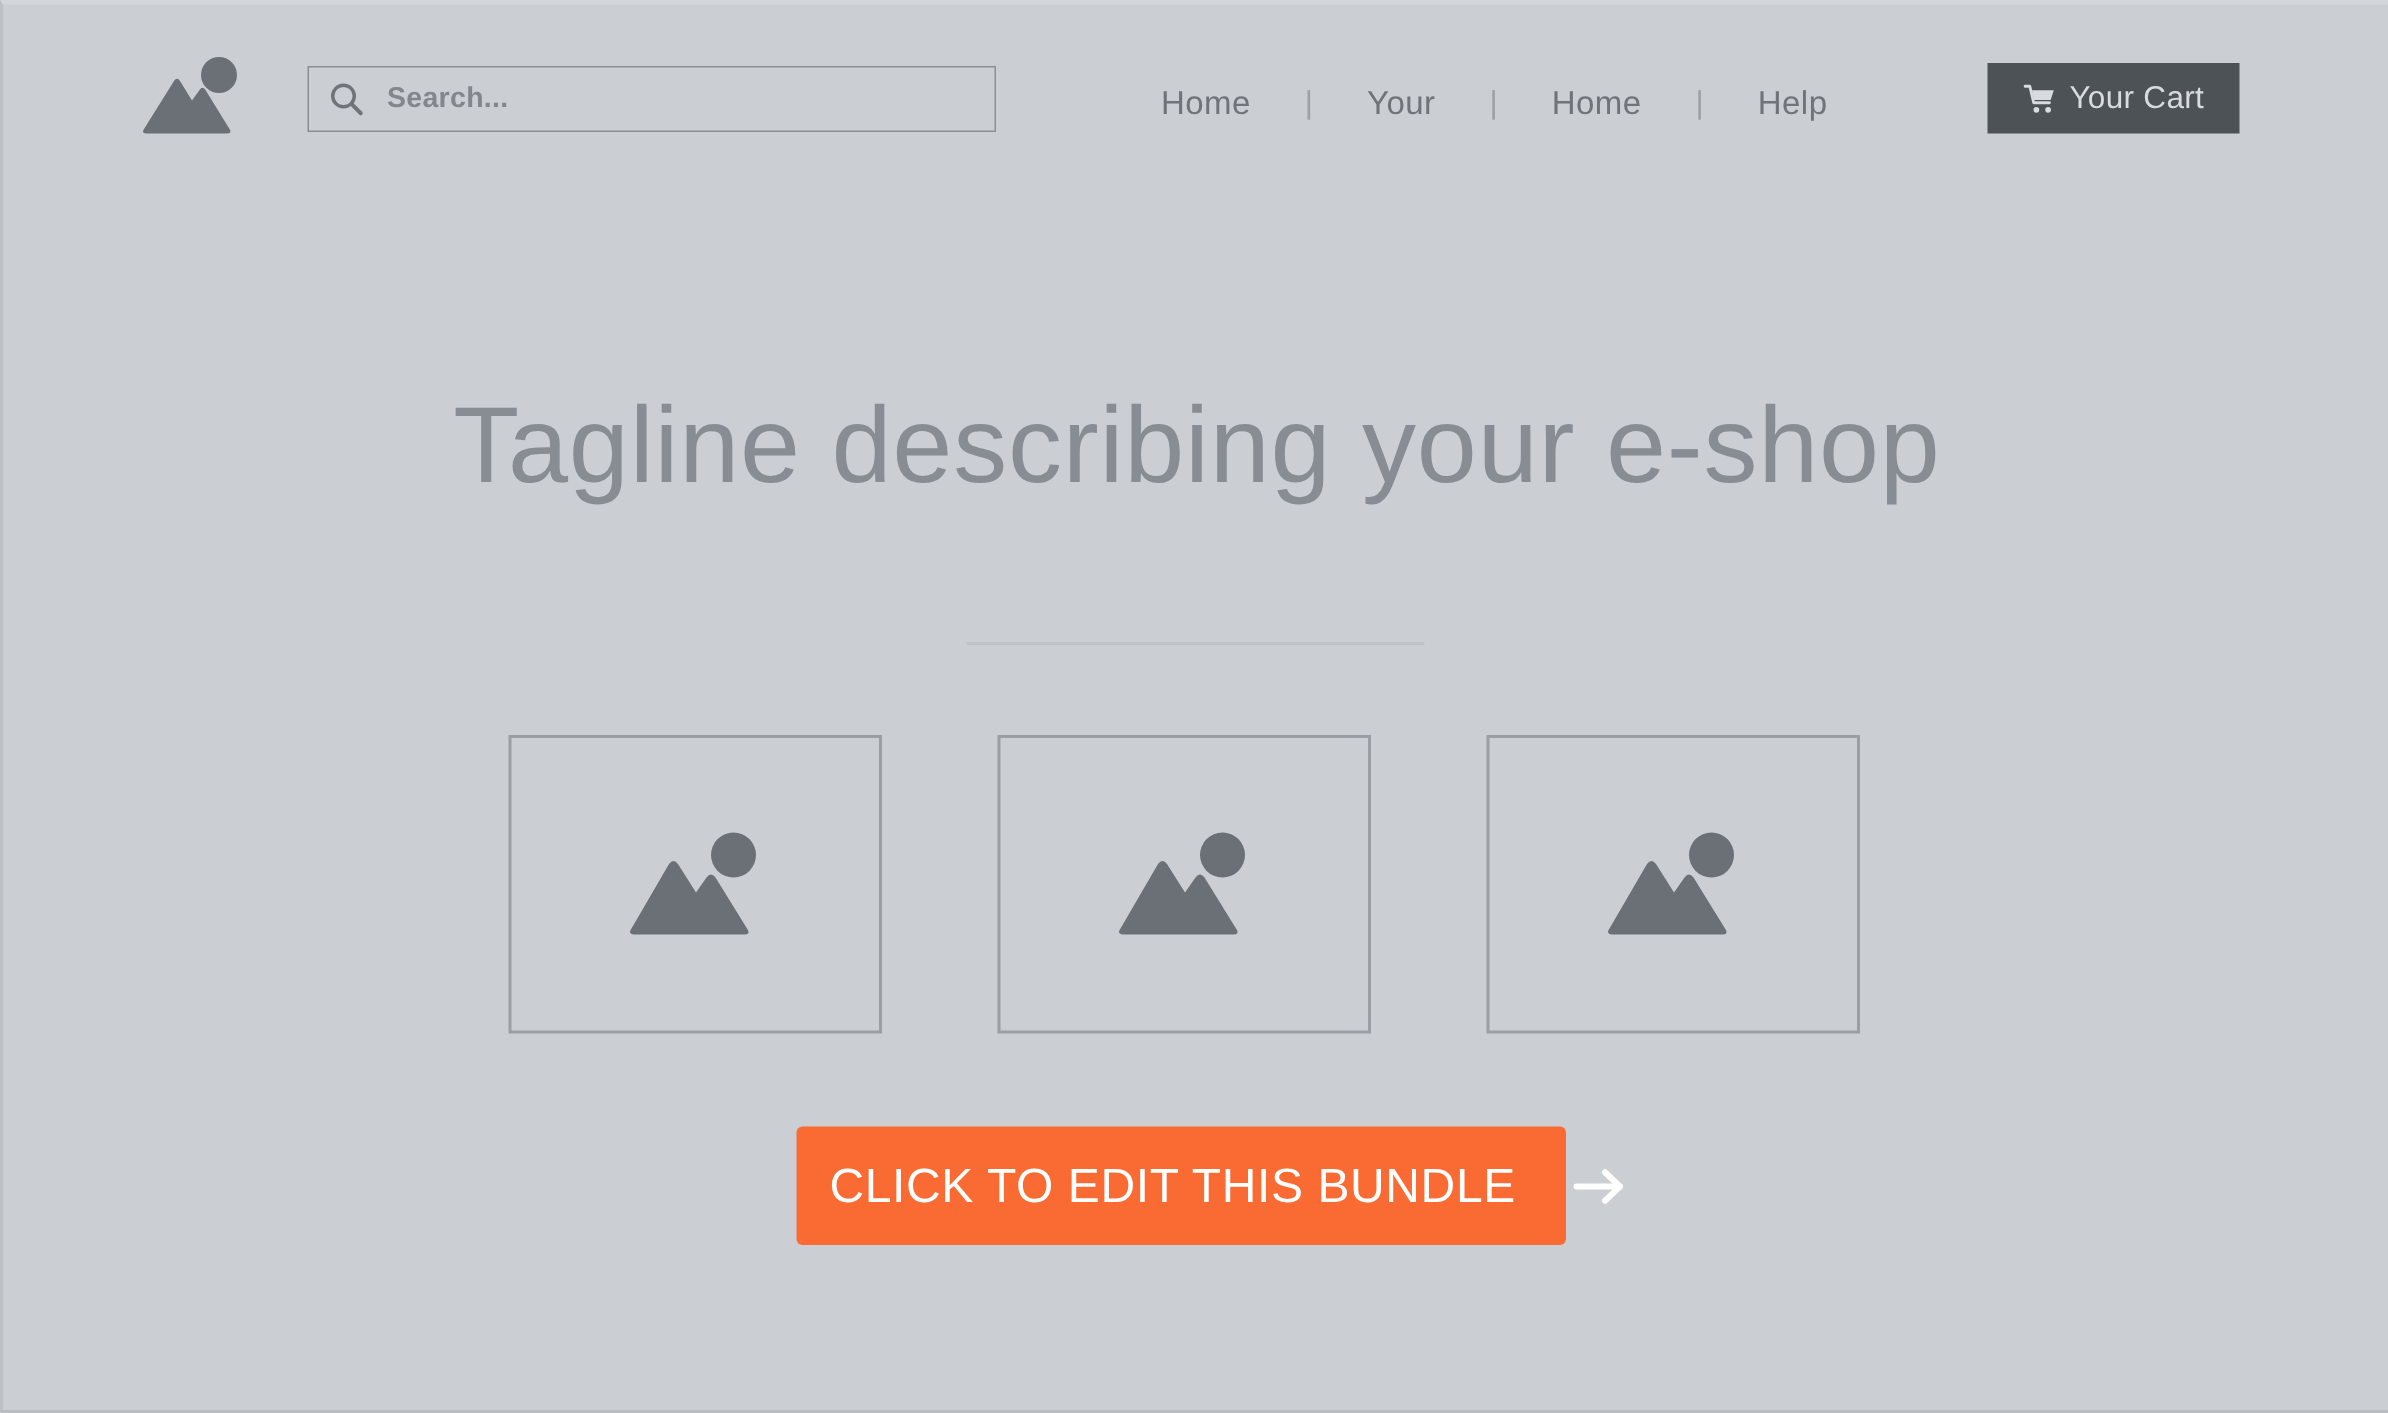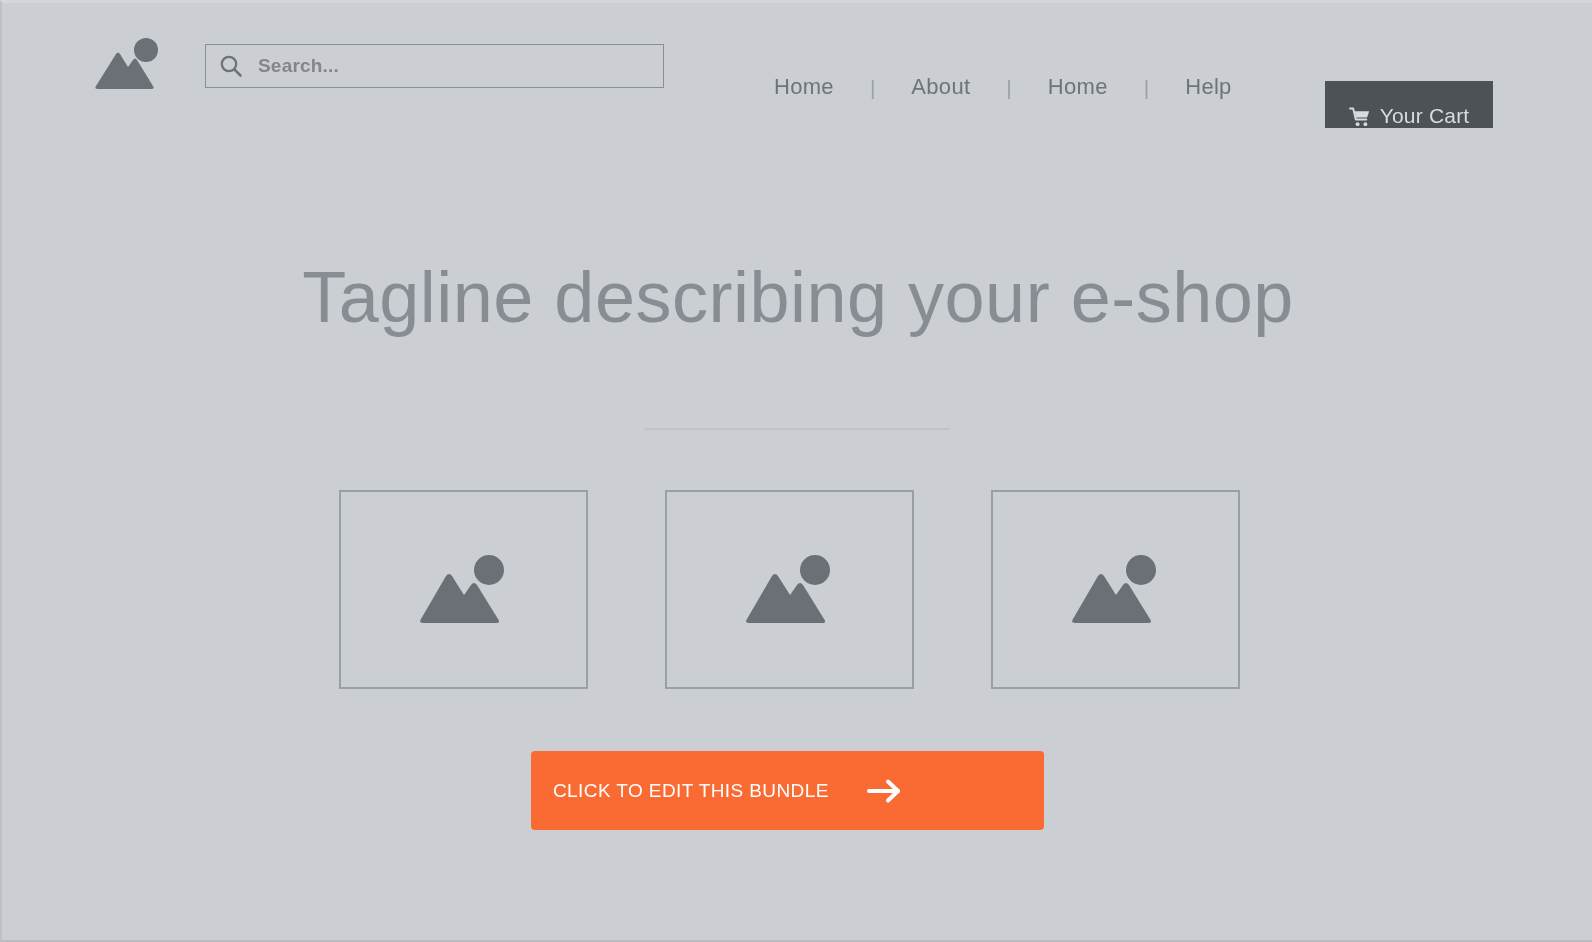--- a/index.html
+++ b/index.html
@@ -68,23 +68,23 @@
     font-size: 19px;
     color: #83878d;
     font-family: "Liberation Sans", sans-serif;
     letter-spacing: 0.2px;
     font-weight: bold;
   }
 
   .nav {
     position: absolute;
     left: 770px;
-    top: 61px;
-    display: flex;
-    align-items: flex-end;
+    top: 48px;
+    display: flex;
+    align-items: center;
     height: 36px;
   }
   .nav-link {
     font-size: 22px;
     color: #6f747a;
     letter-spacing: 0.3px;
     text-decoration: none;
     padding: 0 2px;
     white-space: nowrap;
   }
@@ -96,25 +96,24 @@
   }
 
   .cart-button {
     position: absolute;
     left: 1323px;
     top: 39px;
     width: 168px;
     height: 47px;
     background: #4d5257;
     display: flex;
-    align-items: flex-end;
+    align-items: center;
     justify-content: center;
     gap: 9px;
     cursor: pointer;
-    margin-top: 39px;
   }
   .cart-icon {
     width: 22px;
     height: 22px;
     flex: none;
   }
   .cart-label {
     font-size: 21px;
     color: #d8dbdf;
     letter-spacing: 0.2px;
@@ -180,21 +179,21 @@
     background: #f96b33;
     border-radius: 4px;
     border: none;
     display: flex;
     align-items: center;
     cursor: pointer;
     padding: 0;
   }
   .cta-label {
     margin-left: 22px;
-    font-size: 19px;
+    font-size: 32px;
     color: #ffffff;
     letter-spacing: 0.4px;
     white-space: nowrap;
     font-family: "Liberation Sans", sans-serif;
   }
   .cta-arrow {
     margin-left: 36px;
     width: 40px;
     height: 28px;
     flex: none;
@@ -220,21 +219,21 @@
           <circle cx="11" cy="11" r="7.2" fill="none" stroke="#6f747a" stroke-width="2.3"></circle>
           <line x1="16.3" y1="16.3" x2="22.5" y2="22.5" stroke="#6f747a" stroke-width="2.6" stroke-linecap="round"></line>
         </svg>
       </span>
       <span class="search-placeholder">Search...</span>
     </div>
 
     <div class="nav">
       <a class="nav-link" href="#">Home</a>
       <span class="nav-sep">|</span>
-      <a class="nav-link" href="#">About</a>
+      <a class="nav-link" href="#">Your</a>
       <span class="nav-sep">|</span>
       <a class="nav-link" href="#">Home</a>
       <span class="nav-sep">|</span>
       <a class="nav-link" href="#">Help</a>
     </div>
 
     <div class="cart-button">
       <span class="cart-icon">
         <svg viewBox="0 0 22 22" width="22" height="22" aria-hidden="true">
           <path d="M1 2.5 H4.2 L6.8 13.5 H17.3" fill="none" stroke="#d8dbdf" stroke-width="1.9" stroke-linecap="round" stroke-linejoin="round"></path>

